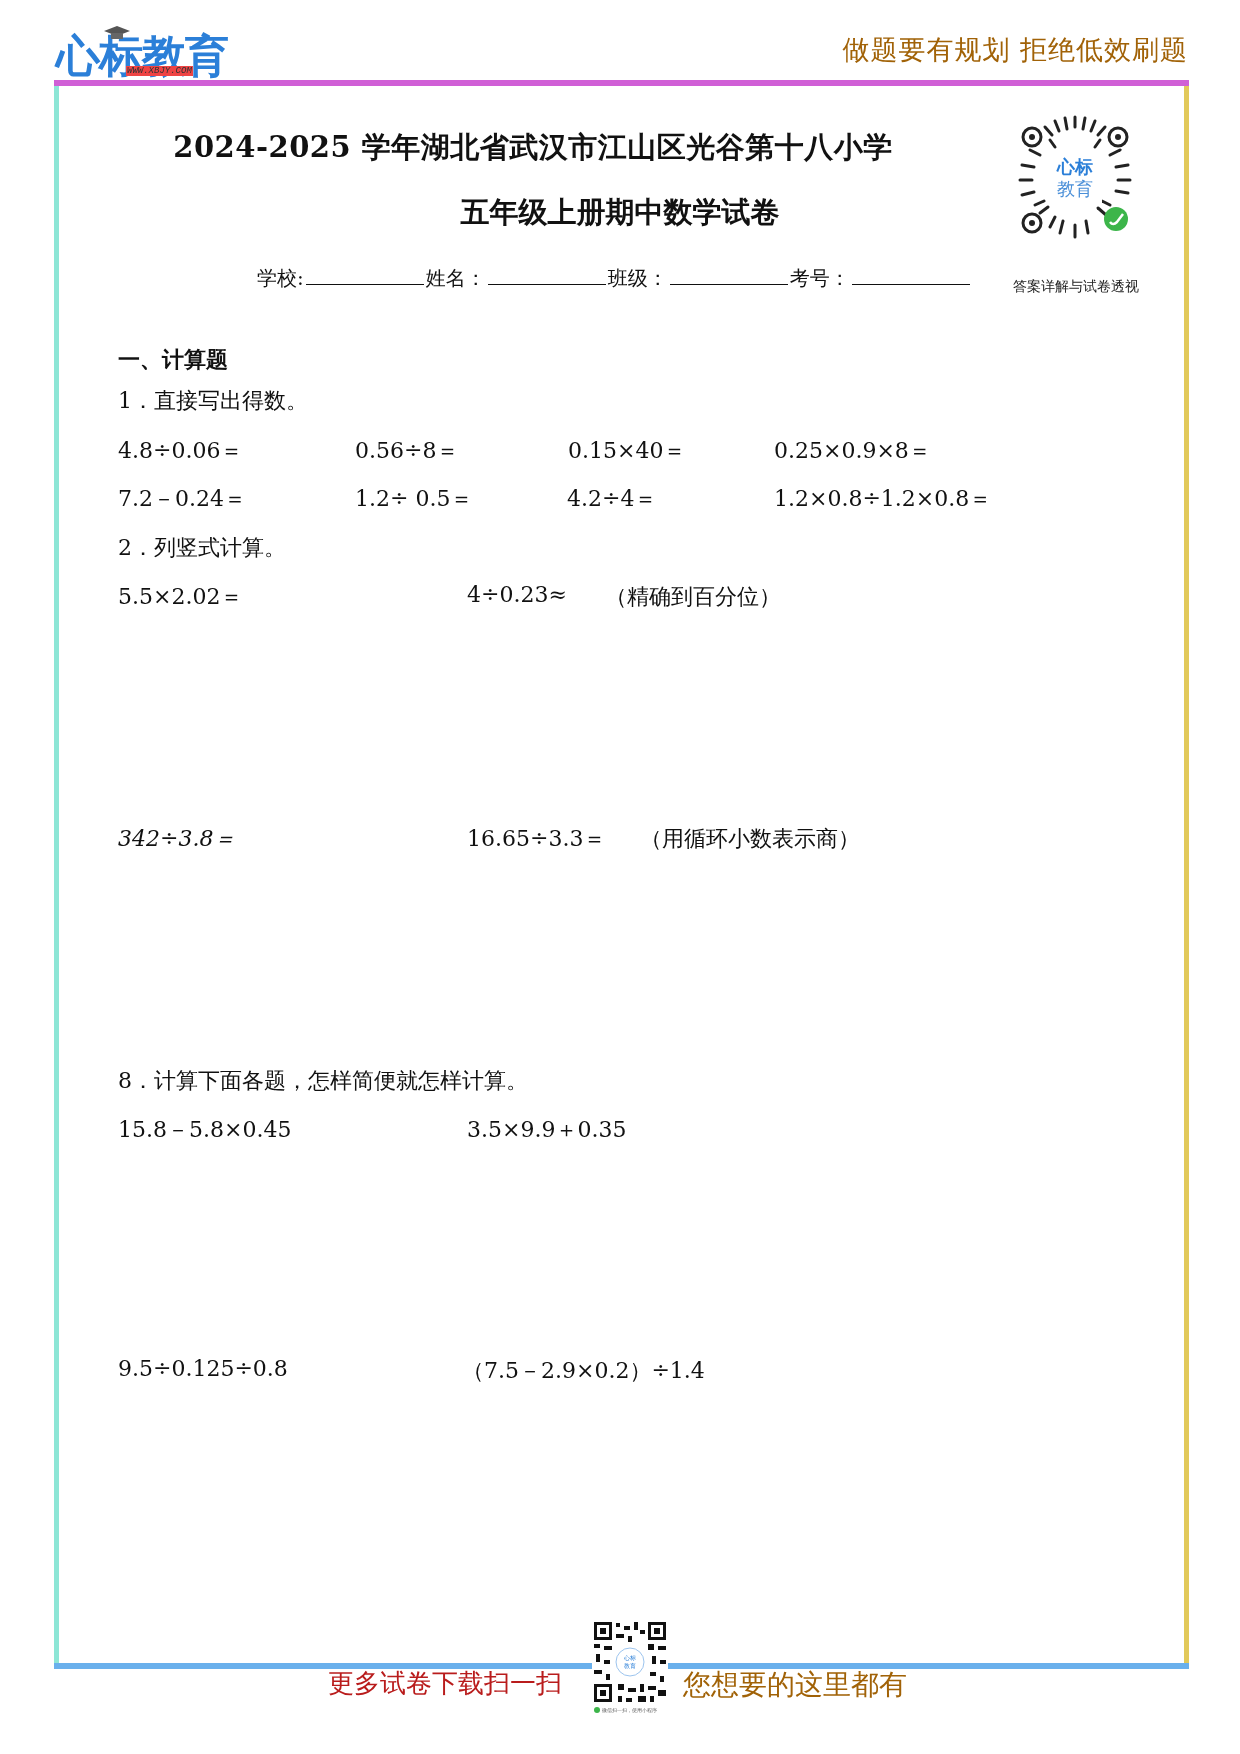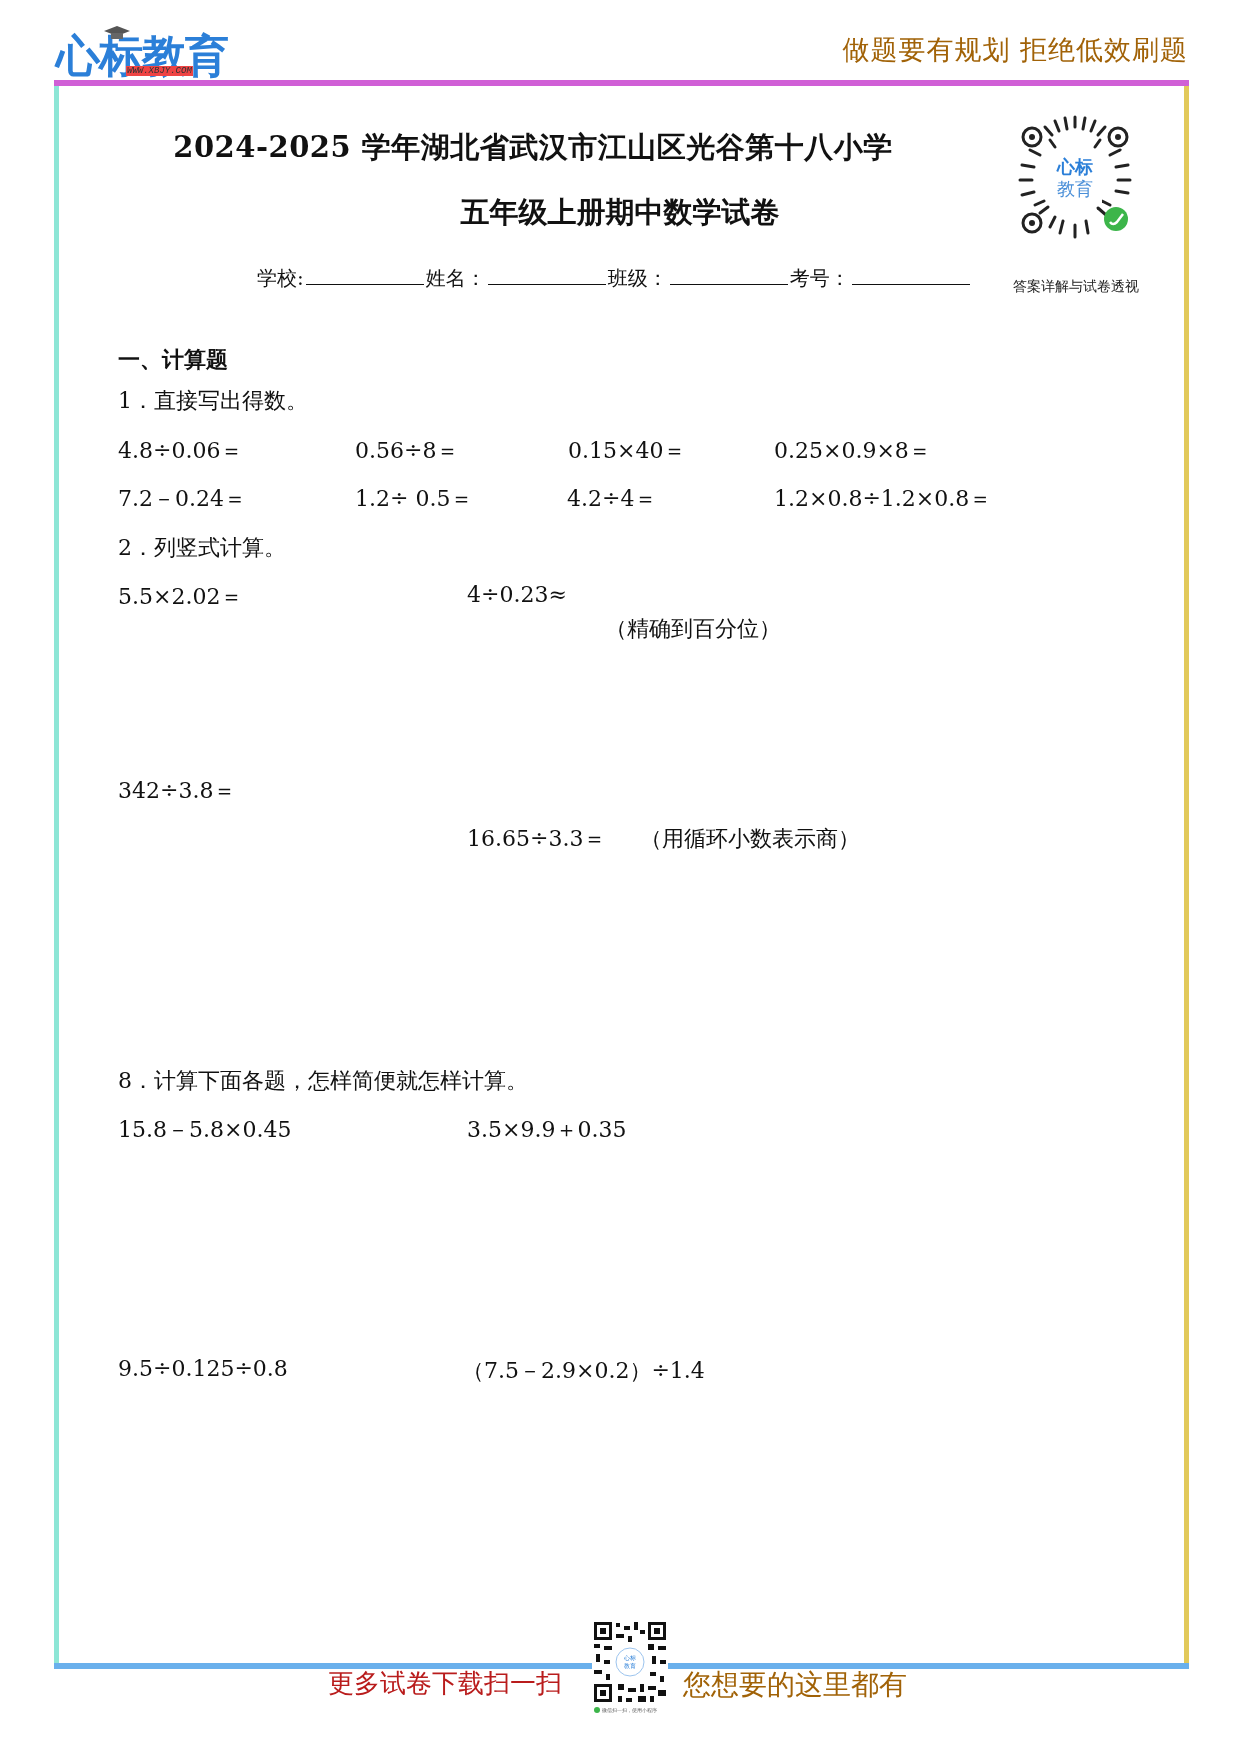--- a/index.html
+++ b/index.html
@@ -118,22 +118,22 @@
 <div class="q" style="left:568px;top:436px;">0.15×40＝</div>
 <div class="q" style="left:774px;top:436px;">0.25×0.9×8＝</div>
 <div class="q" style="left:118px;top:484px;">7.2－0.24＝</div>
 <div class="q" style="left:355px;top:484px;">1.2÷ 0.5＝</div>
 <div class="q" style="left:567px;top:484px;">4.2÷4＝</div>
 <div class="q" style="left:774px;top:484px;">1.2×0.8÷1.2×0.8＝</div>
 
 <div class="q" style="left:118px;top:533px;">2．列竖式计算。</div>
 <div class="q" style="left:118px;top:582px;">5.5×2.02＝</div>
 <div class="q" style="left:467px;top:582px;">4÷0.23≈</div>
-<div class="q" style="left:605px;top:582px;margin-top:32px;">（精确到百分位）</div>
-<div class="q" style="left:118px;top:776px;">342÷3.8＝</div>
+<div class="q" style="left:605px;top:582px;">（精确到百分位）</div>
+<div class="q" style="left:118px;top:824px;font-style:italic;">342÷3.8＝</div>
 <div class="q" style="left:467px;top:824px;">16.65÷3.3＝</div>
 <div class="q" style="left:640px;top:824px;">（用循环小数表示商）</div>
 
 <div class="q" style="left:118px;top:1066px;">8．计算下面各题，怎样简便就怎样计算。</div>
 <div class="q" style="left:118px;top:1115px;">15.8－5.8×0.45</div>
 <div class="q" style="left:467px;top:1115px;">3.5×9.9＋0.35</div>
 <div class="q" style="left:118px;top:1356px;">9.5÷0.125÷0.8</div>
 <div class="q" style="left:462px;top:1356px;">（7.5－2.9×0.2）÷1.4</div>
 
 <div class="abs footer-left">更多试卷下载扫一扫</div>

